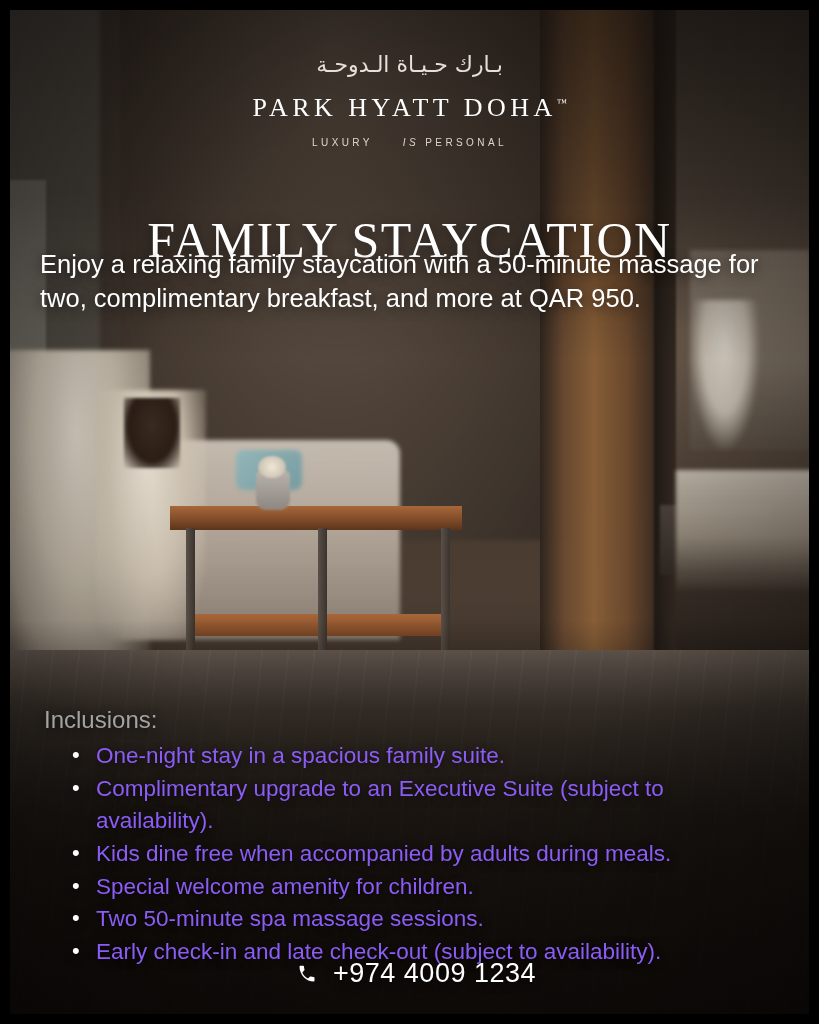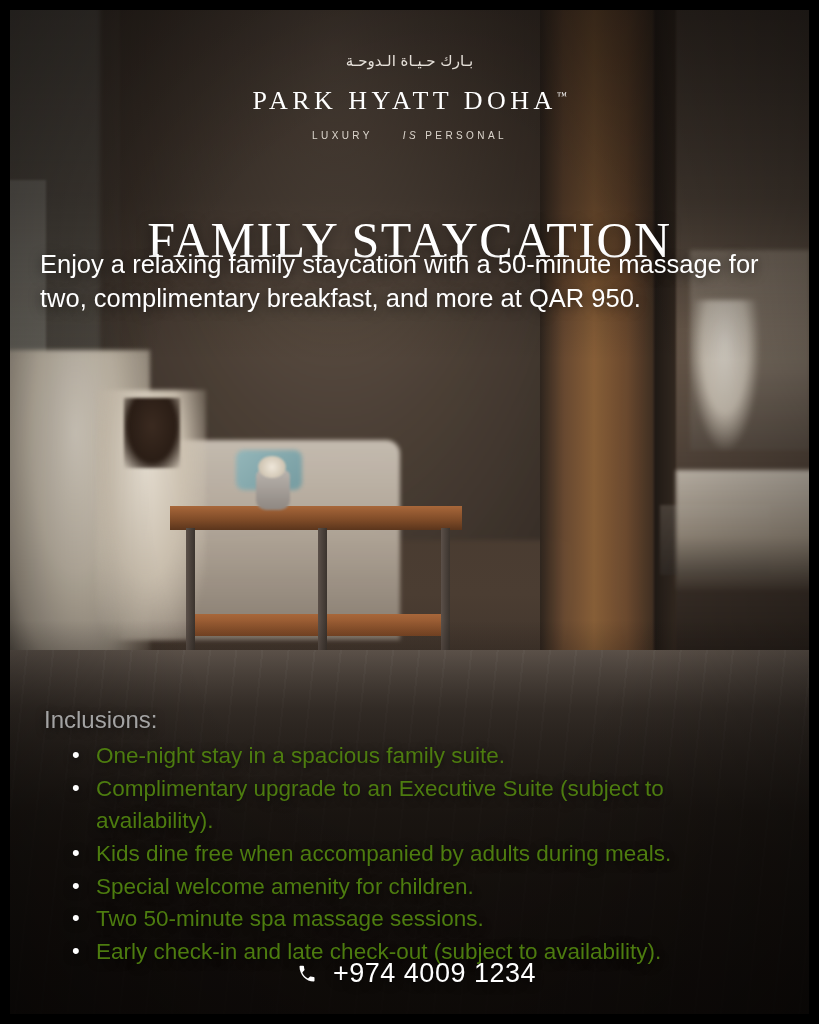--- a/index.html
+++ b/index.html
@@ -232,21 +232,21 @@
 
   .brand {
     position: absolute;
     top: 52px;
     left: 0;
     width: 819px;
     text-align: center;
   }
   .brand-arabic {
     font-family: "DejaVu Sans", sans-serif;
-    font-size: 15px;
+    font-size: 22px;
     letter-spacing: 3px;
     color: #efeae3;
     opacity: .95;
     margin-bottom: 16px;
     direction: rtl;
   }
   .brand-name {
     font-family: "Liberation Serif", serif;
     font-size: 26px;
     letter-spacing: 4.5px;
@@ -313,21 +313,21 @@
   }
   .inclusions-list {
     margin: 0;
     padding: 0 0 0 28px;
     list-style: none;
   }
   .inclusions-list li {
     position: relative;
     font-size: 22.5px;
     line-height: 1.45;
-    color: #4d7c0f;
+    color: #8b5cf6;
     text-shadow: 0 2px 10px rgba(0,0,0,.7);
     padding-left: 24px;
   }
   .inclusions-list li::before {
     content: "•";
     position: absolute;
     left: 0;
     top: -1px;
     font-size: 22px;
     color: #ffffff;

